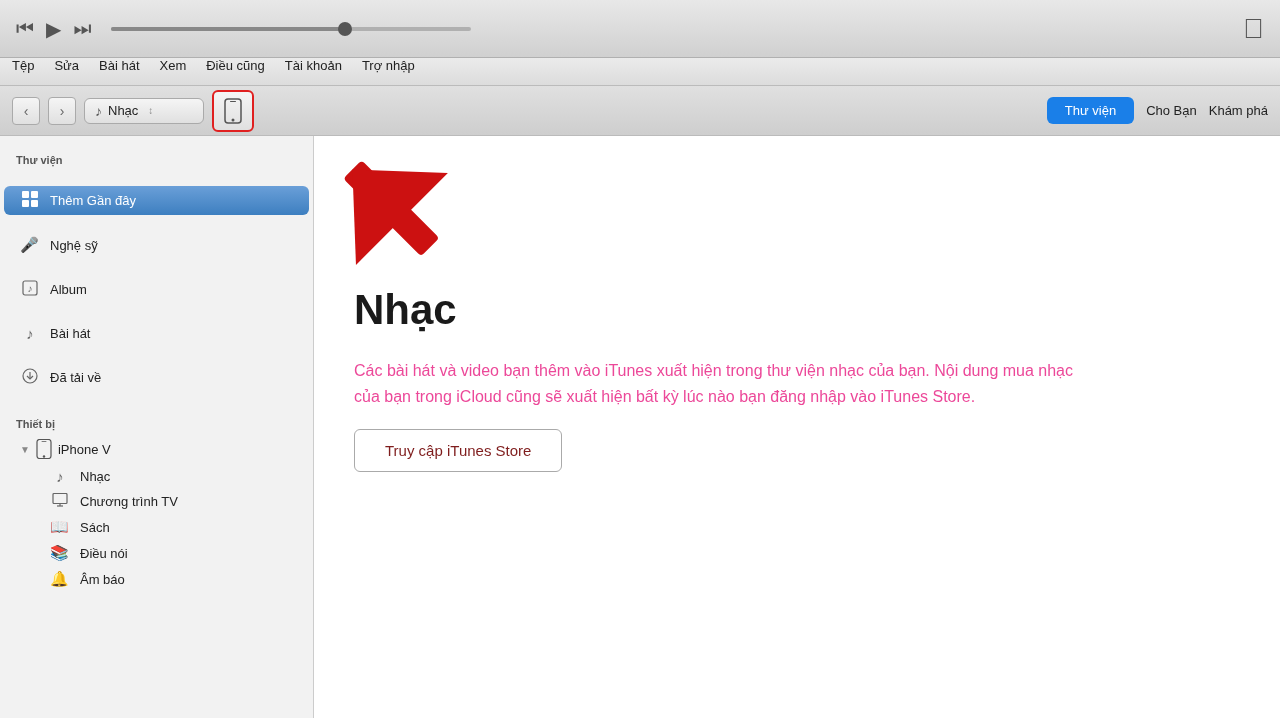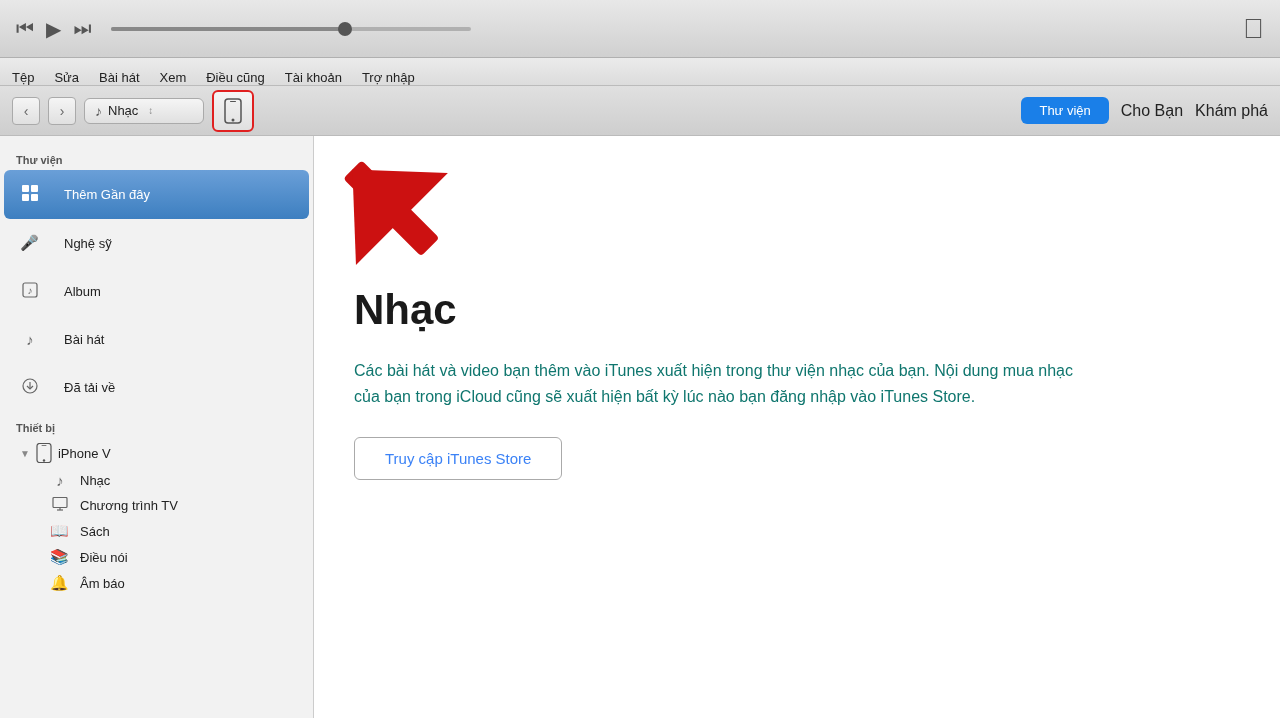--- a/index.html
+++ b/index.html
@@ -61,21 +61,21 @@
       margin-left: auto;
       font-size: 28px;
       color: #555;
     }
 
     
     .menubar {
       background: linear-gradient(to bottom, #ebebeb, #dcdcdc);
       height: 28px;
       display: flex;
-      align-items: flex-end;
+      align-items: flex-start;
       padding: 0 12px;
       gap: 20px;
       border-bottom: 1px solid #bbb;
     }
     .menubar-item {
       font-size: 13px;
       color: #222;
       cursor: pointer;
     }
 
@@ -144,21 +144,21 @@
       border: none;
       border-radius: 6px;
       padding: 6px 18px;
       font-size: 13px;
       cursor: pointer;
       font-weight: 500;
     }
     .btn-cho-ban, .btn-kham-pha {
       background: none;
       border: none;
-      font-size: 16px;
+      font-size: 13px;
       color: #222;
       cursor: pointer;
     }
 
     
     .main-layout {
       display: flex;
       height: calc(718px - 58px - 28px - 50px);
     }
 
@@ -173,27 +173,27 @@
     .sidebar-section-header {
       font-size: 11px;
       font-weight: 700;
       color: #555;
       padding: 10px 16px 4px 16px;
       text-transform: none;
     }
     .sidebar-item {
       display: flex;
       align-items: center;
-      padding: 15px 16px;
-      gap: 24px;
+      padding: 5px 16px;
+      gap: 10px;
       cursor: pointer;
       font-size: 13px;
       color: #222;
       border-radius: 6px;
-      margin: 0 4px;
+      margin: 16px 4px;
     }
     .sidebar-item.active {
       background: linear-gradient(to bottom, #6a9fd8, #3d7fc0);
       color: white;
       border-radius: 6px;
     }
     .sidebar-item.active .sidebar-icon { color: white; }
     .sidebar-icon {
       width: 20px;
       text-align: center;
@@ -248,32 +248,32 @@
       margin-top: 120px;
     }
     .content-title {
       font-size: 42px;
       font-weight: 800;
       color: #1a1a1a;
       margin-bottom: 24px;
     }
     .content-description {
       font-size: 16px;
-      color: #0f766e;
+      color: #ec4899;
       line-height: 1.6;
       max-width: 720px;
-      margin-bottom: 28px;
+      margin-bottom: 20px;
     }
     .btn-itunes-store {
       display: inline-block;
       padding: 12px 30px;
       border: 1.5px solid #aaa;
       border-radius: 6px;
       font-size: 15px;
-      color: #3b82f6;
+      color: #7f1d1d;
       background: white;
       cursor: pointer;
     }
   </style>
 </head>
 <body>
 
 <div class="titlebar">
   <div class="transport-controls">
     <button class="btn-rewind">⏮</button>

